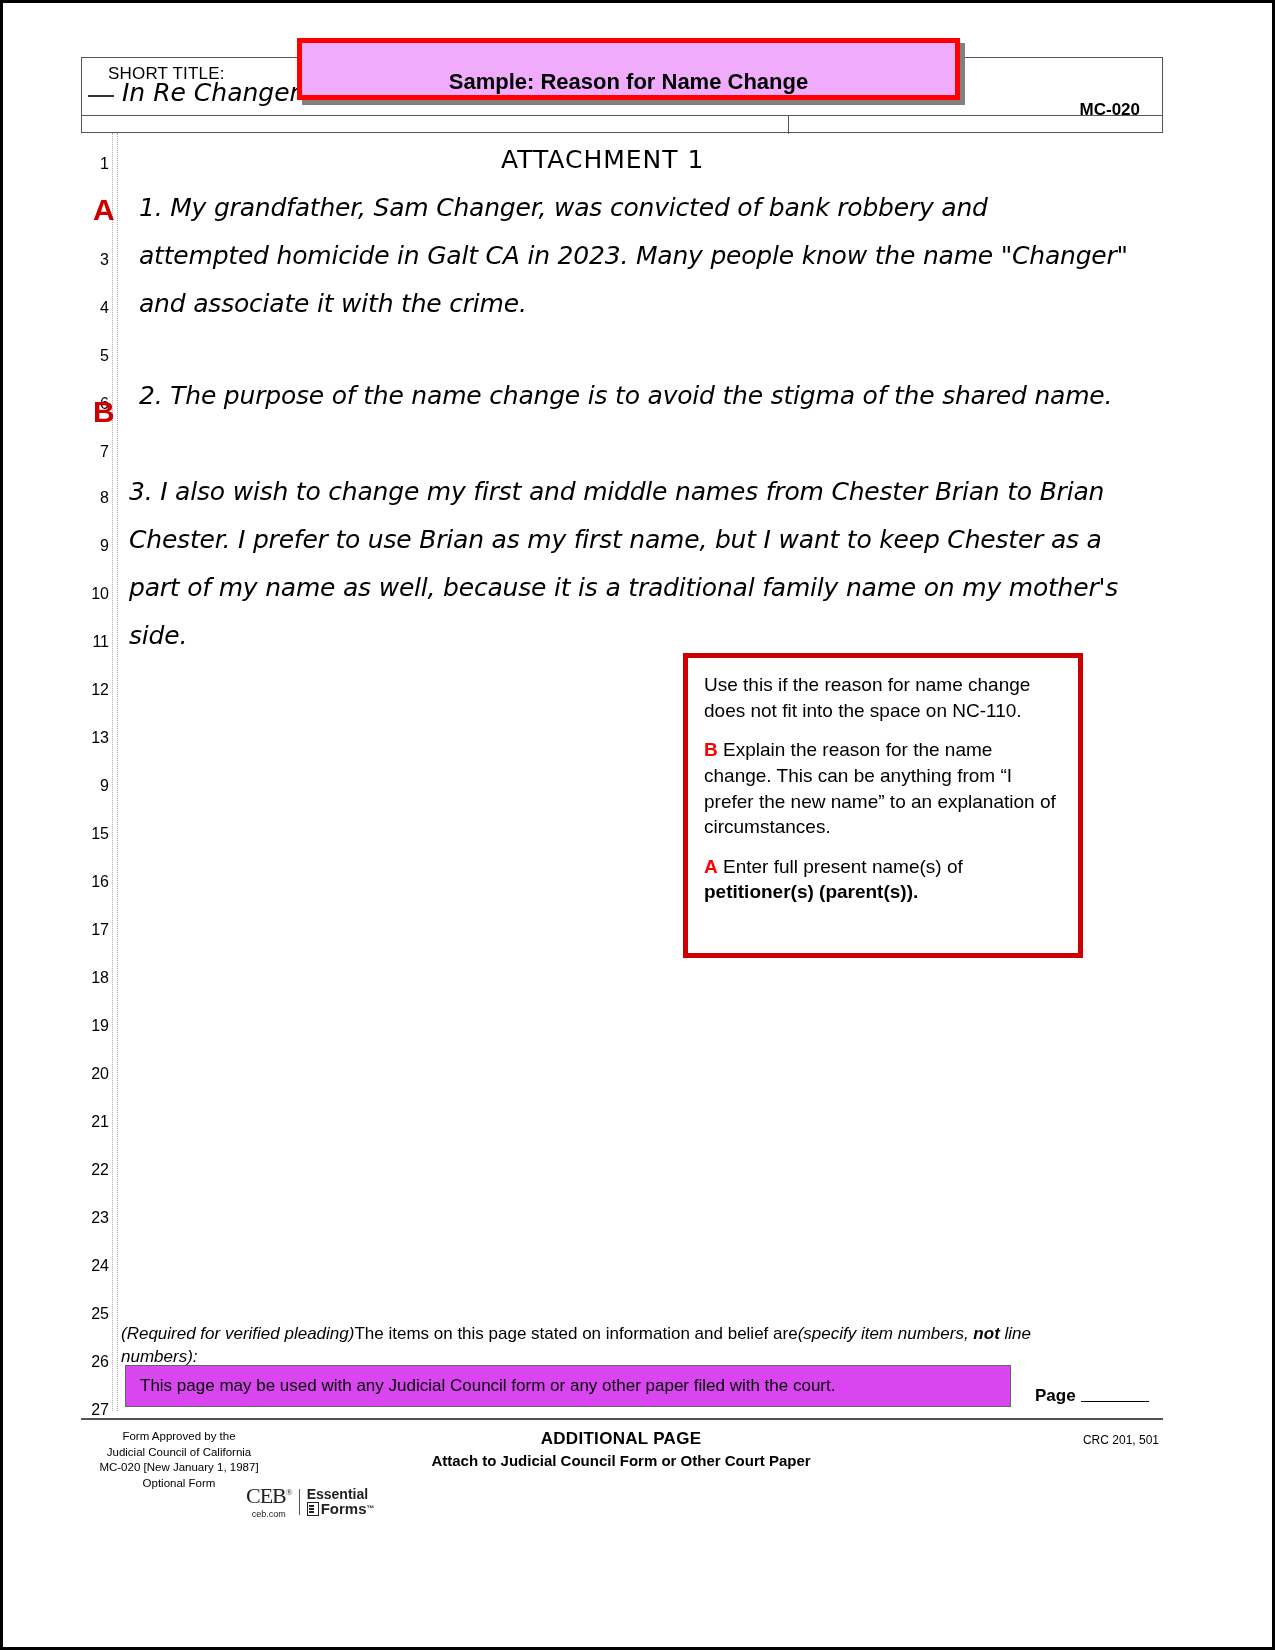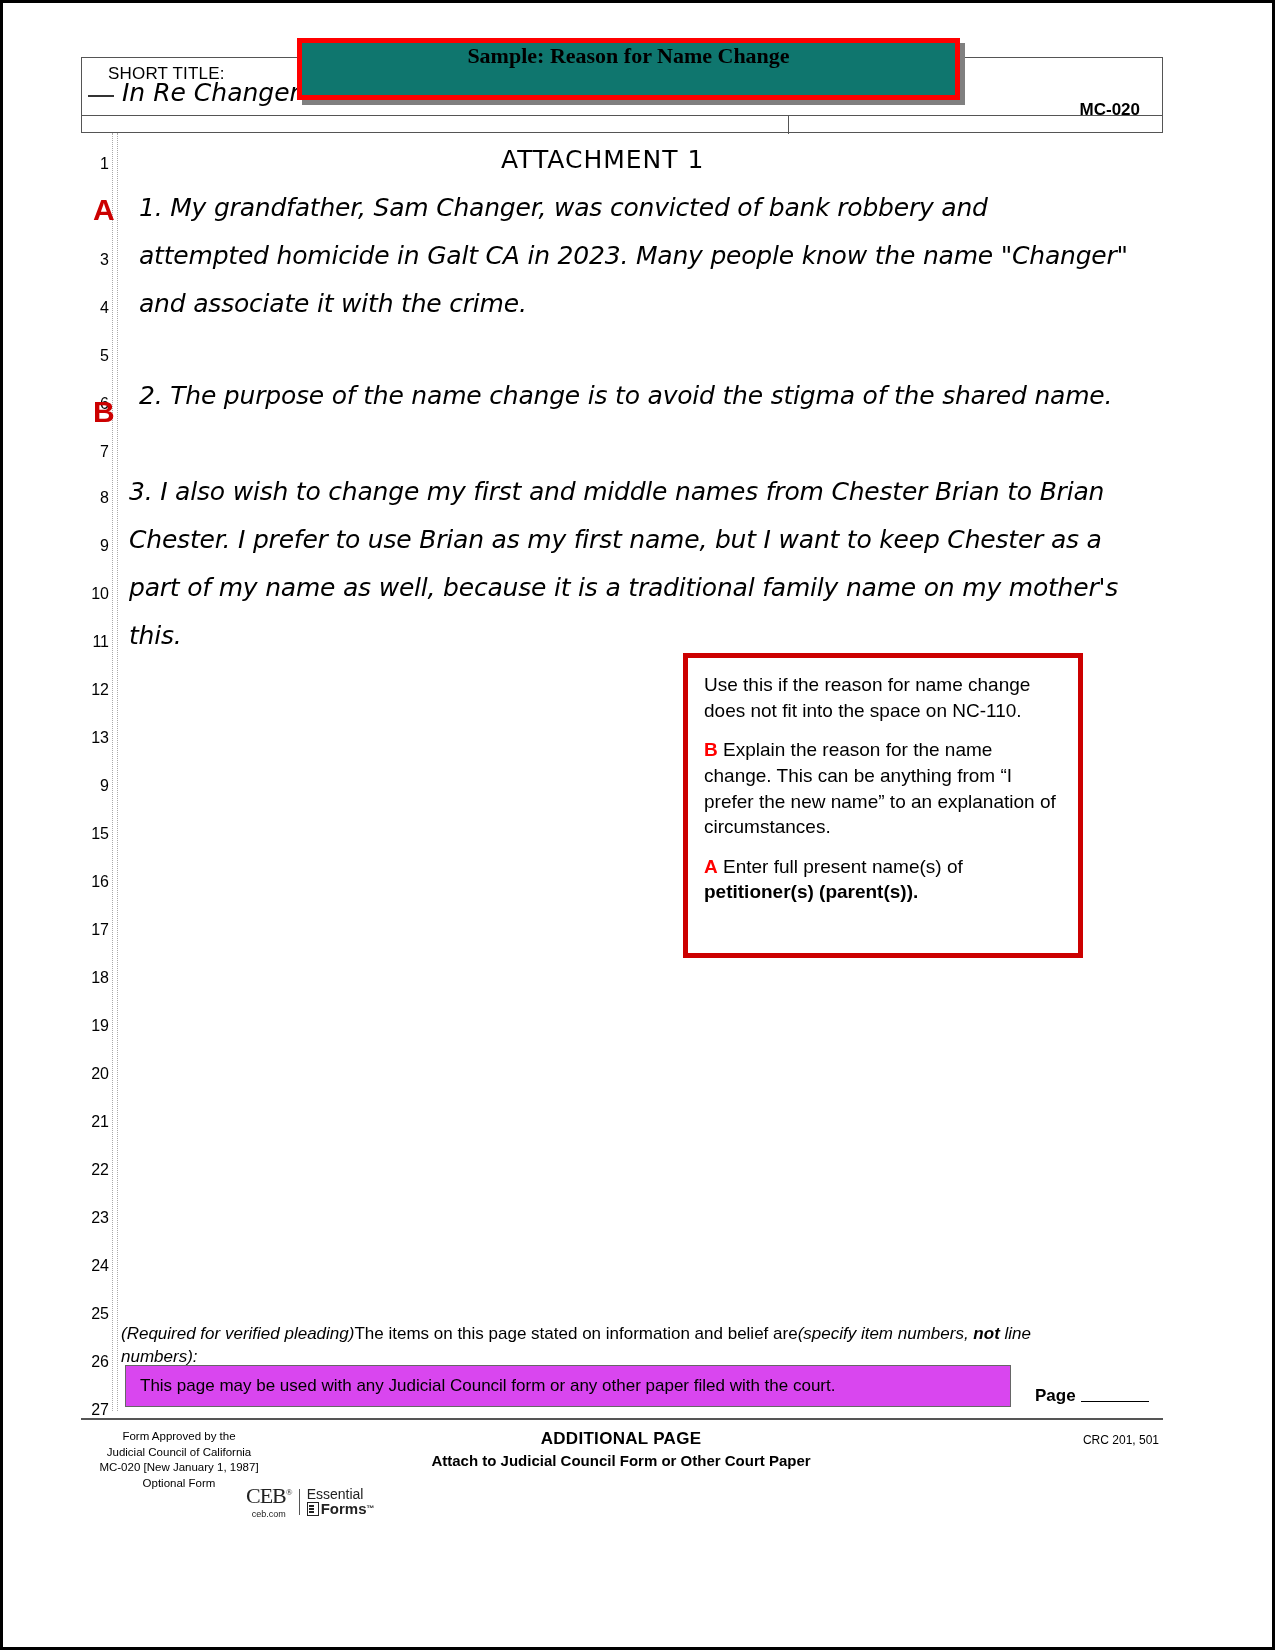--- a/index.html
+++ b/index.html
@@ -90,27 +90,26 @@
     width: 663px;
     height: 62px;
     background: #808080;
   }
   .sample-banner {
     position: absolute;
     left: 294px;
     top: 35px;
     width: 663px;
     height: 62px;
-    background: #0f766e;
+    background: #f0abfc;
     border: 5px solid #ff0000;
     box-sizing: border-box;
     display: flex;
-    align-items: flex-start;
+    align-items: flex-end;
     justify-content: center;
-    font-family: Liberation Serif, serif;
   }
   .sample-banner-text {
     font-size: 22px;
     font-weight: bold;
     color: #000000;
     text-align: center;
   }
 
   
   .body-area {
@@ -341,21 +340,21 @@
     height: 26px;
     margin-right: 7px;
   }
   .ef-block {
     display: flex;
     flex-direction: column;
     line-height: 1.05;
   }
   .ef-top {
     font-size: 14px;
-    font-weight: normal;
+    font-weight: bold;
     color: #222222;
   }
   .ef-bottom {
     display: flex;
     align-items: center;
     font-size: 15px;
     font-weight: bold;
     color: #222222;
   }
   .ef-glyph {
@@ -435,21 +434,21 @@
 
     <div class="attachment-title">ATTACHMENT 1</div>
 
     <div class="hw" style="left:58px; top:60px;">1. My grandfather, Sam Changer, was convicted of bank robbery and</div>
     <div class="hw" style="left:58px; top:108px;">attempted homicide in Galt CA in 2023. Many people know the name "Changer"</div>
     <div class="hw" style="left:58px; top:156px;">and associate it with the crime.</div>
     <div class="hw" style="left:58px; top:248px;">2. The purpose of the name change is to avoid the stigma of the shared name.</div>
     <div class="hw" style="left:48px; top:344px;">3. I also wish to change my first and middle names from Chester Brian to Brian</div>
     <div class="hw" style="left:48px; top:392px;">Chester. I prefer to use Brian as my first name, but I want to keep Chester as a</div>
     <div class="hw" style="left:48px; top:440px;">part of my name as well, because it is a traditional family name on my mother's</div>
-    <div class="hw" style="left:48px; top:488px;">this.</div>
+    <div class="hw" style="left:48px; top:488px;">side.</div>
   </div>
 
   <div class="callout">
     <p>Use this if the reason for name change does not fit into the space on NC-110.</p>
     <p><span class="letter">B</span> <span>Explain the reason for the name change. This can be anything from “I prefer the new name” to an explanation of circumstances.</span></p>
     <p><span class="letter">A</span> <span>Enter full present name(s) of </span><span class="bold">petitioner(s) (parent(s)).</span></p>
   </div>
 
   <div class="verified">
     <span class="ital">(Required for verified pleading)</span><span>The items on this page stated on information and belief are</span><span class="ital">(specify item numbers, </span><span class="ital-bold">not</span><span class="ital"> line numbers):</span>

